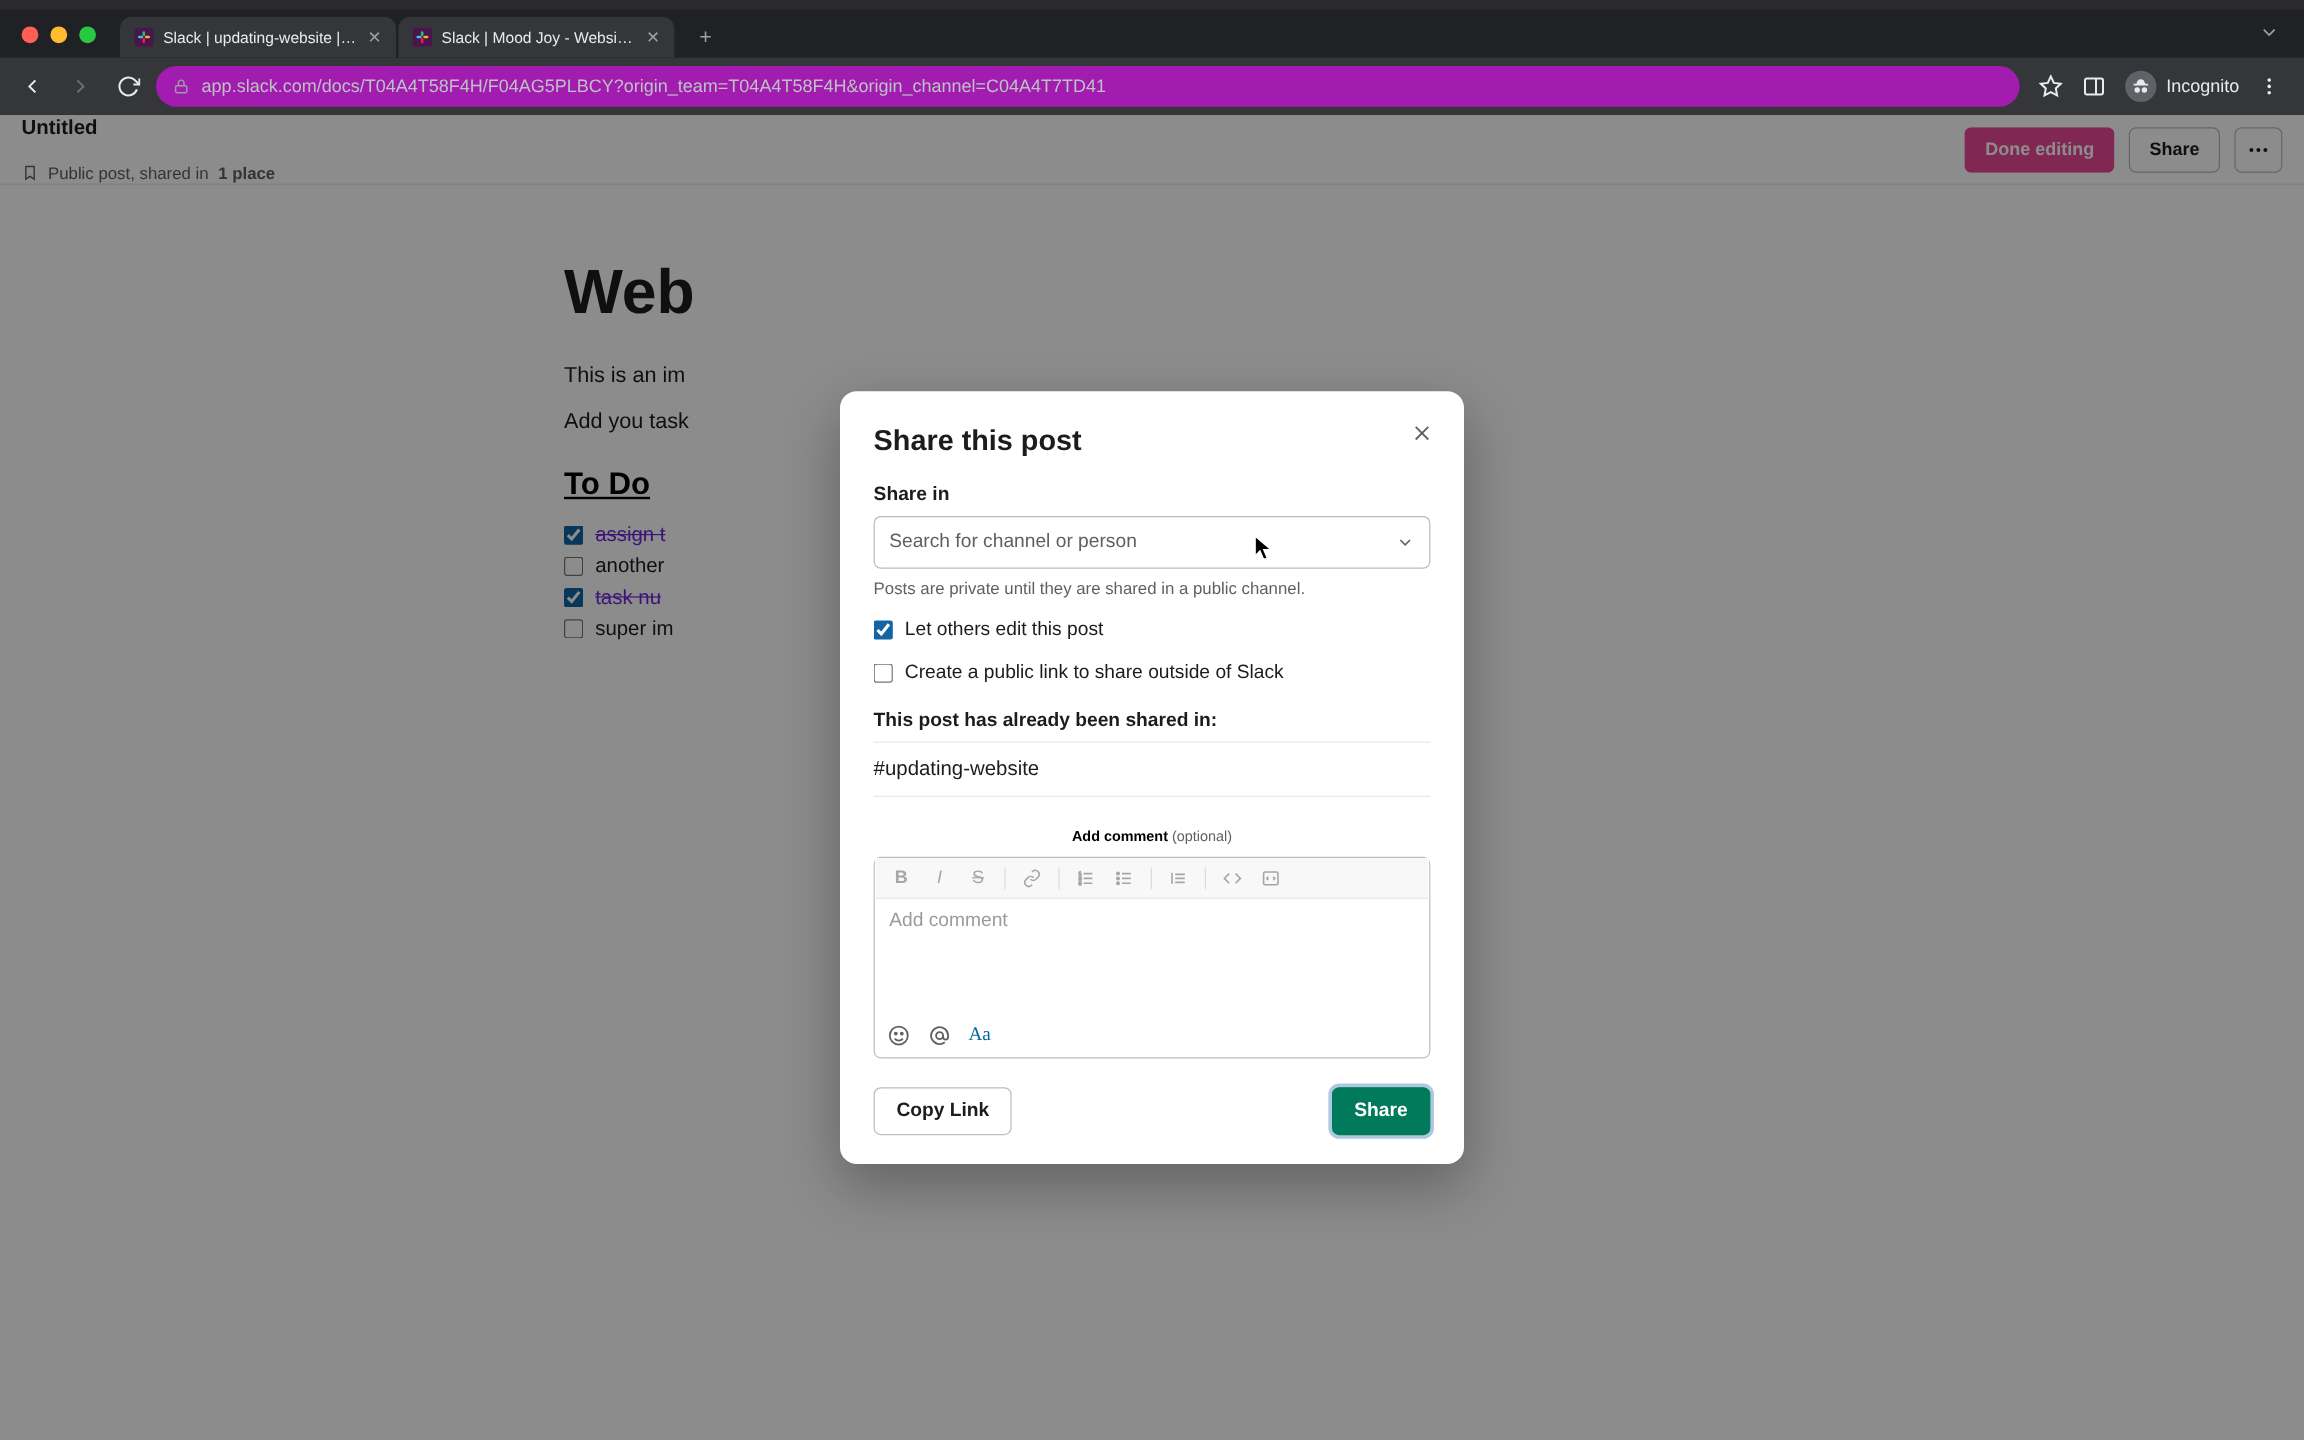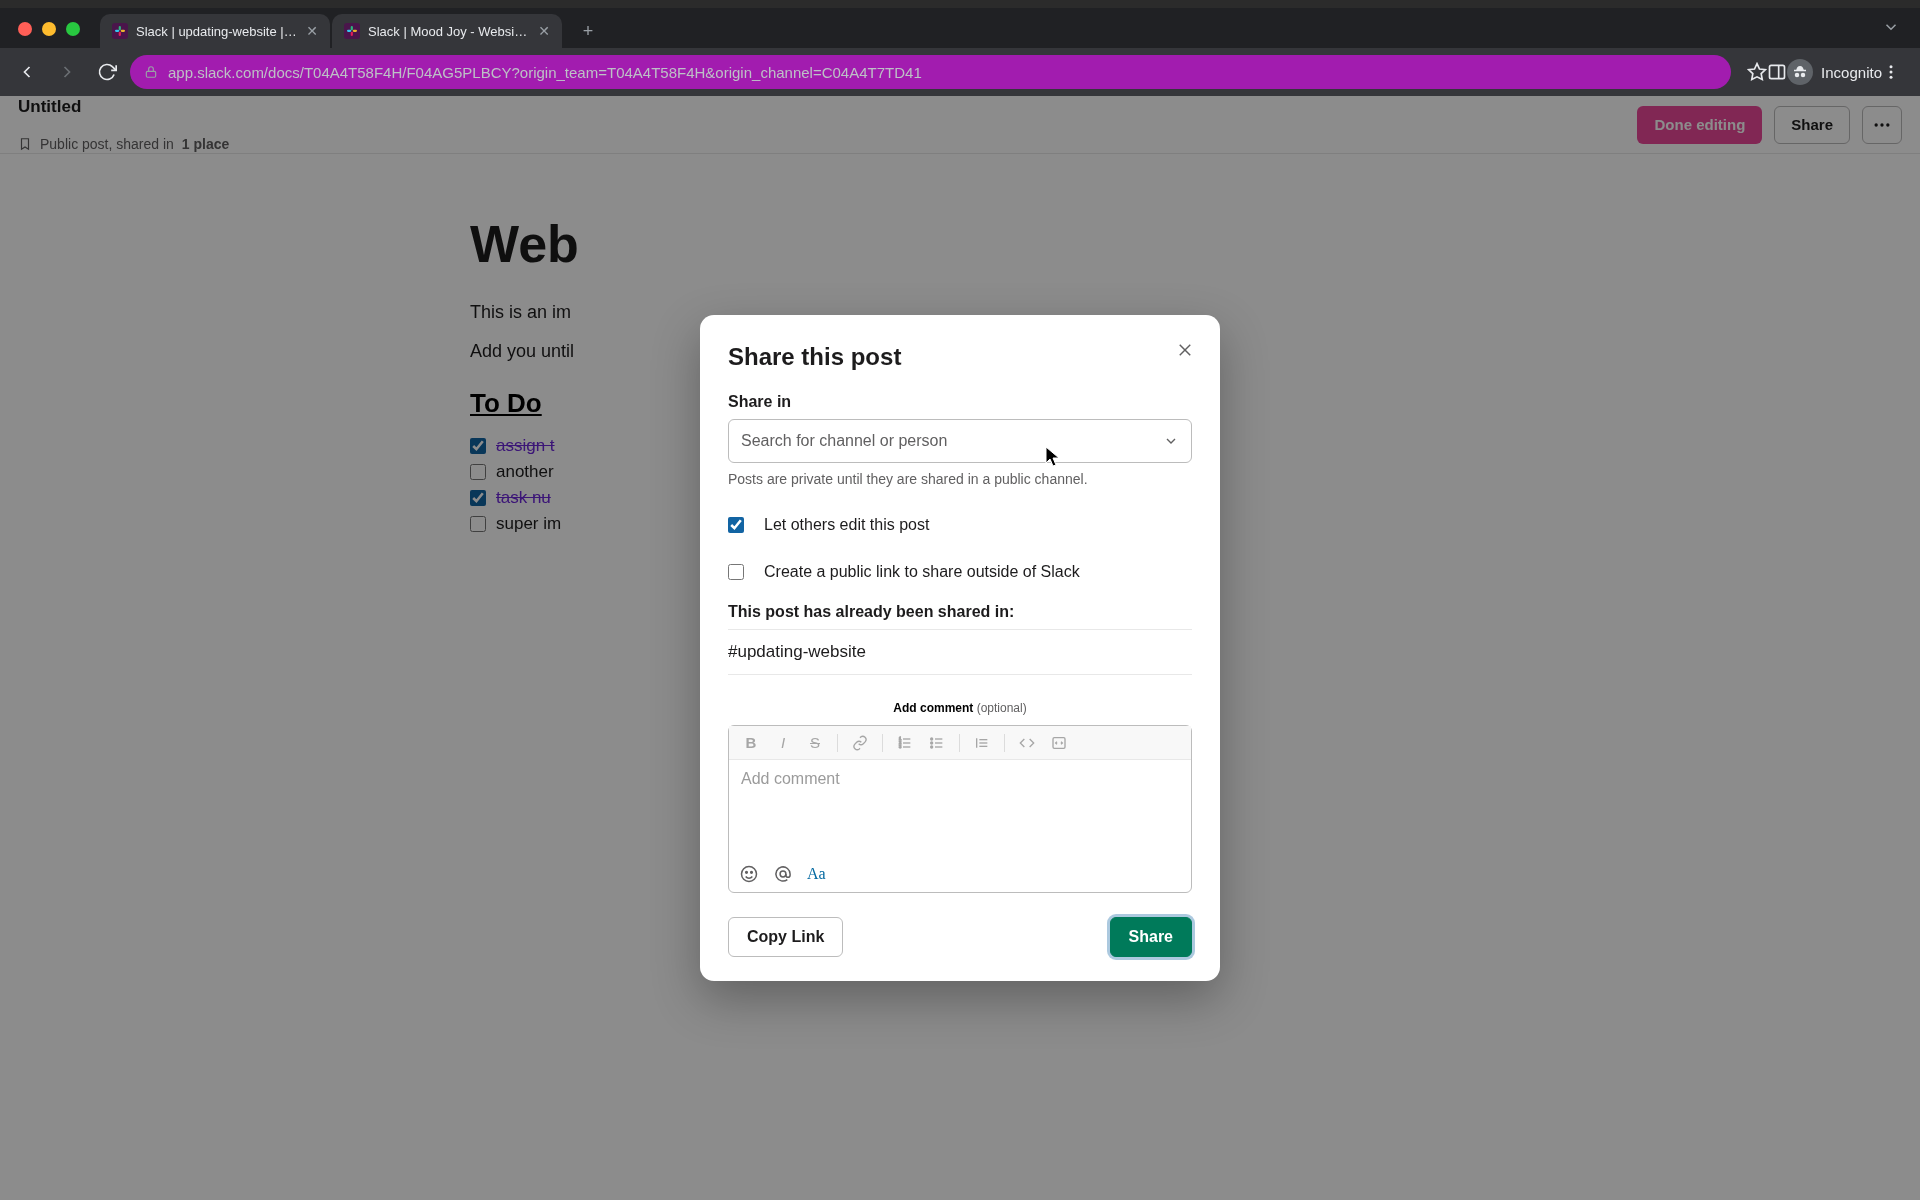--- a/index.html
+++ b/index.html
@@ -21,21 +21,21 @@
   .newtab { width:28px;height:28px; color:#9aa0a6; display:flex;align-items:center;justify-content:center; font-size:18px; margin-left:10px; margin-bottom:3px;}
   .tabstrip .dropdown{ position:absolute; right:20px; top:10px; color:#9aa0a6;}
 
   
   .toolbar { height:48px; background:#35363a; display:flex; align-items:center; padding:0 10px; gap:6px;}
   .navbtn { width:34px;height:34px; display:flex;align-items:center;justify-content:center; color:#9aa0a6; border-radius:50%;}
   .navbtn svg{width:20px;height:20px;}
   .addrbar { flex:1; height:34px; background:#a21caf; border-radius:17px; display:flex; align-items:center; padding:0 14px; color:#e8eaed; gap:10px;}
   .addrbar .lock{color:#9aa0a6;}
   .addrbar .url{ font-size:15px; color:#bdc1c6; }
-  .right-icons{ display:flex; align-items:center; padding:0 10px; color:#e8eaed;}
+  .right-icons{ display:flex; align-items:center; gap:16px; padding:0 10px; color:#e8eaed;}
   .incog{ display:flex; align-items:center; gap:8px; font-size:15px;}
   .incog .badge{ width:26px;height:26px;border-radius:50%;background:#5f6368;display:flex;align-items:center;justify-content:center;}
 
   
   .page { position:relative; height:calc(1200px - 8px - 40px - 48px); background:#ffffff; }
   .page-dim { position:absolute; inset:0; background:rgba(0,0,0,0.45); z-index:5;}
   .doc-header{ height:58px; border-bottom:1px solid #e8e8e8; display:flex; align-items:center; padding:0 18px; justify-content:space-between;}
   .doc-meta{ display:flex; flex-direction:column; gap:19px;}
   .doc-title{ font-weight:800; font-size:17px; color:#1d1c1d;}
   .doc-sub{ font-size:14px; color:#616061; display:flex; align-items:center; gap:8px;}
@@ -54,21 +54,21 @@
   .todo-item input{ width:16px;height:16px; accent-color:#1264a3;}
   .todo-item.done span{ text-decoration:line-through; color:#6d28d9;}
 
   
   .modal{ position:absolute; z-index:10; left:50%; top:50%; transform:translate(-50%,-50%); width:520px; background:#fff; border-radius:14px; box-shadow:0 18px 48px rgba(0,0,0,0.3); padding:28px 28px 24px; }
   .modal h2{ font-size:24px; font-weight:900; color:#1d1c1d;}
   .modal .close{ position:absolute; right:18px; top:18px; width:34px;height:34px; border-radius:8px; display:flex;align-items:center;justify-content:center; color:#616061; cursor:pointer;}
   .modal label.section{ display:block; font-weight:800; font-size:16px; margin-top:22px; margin-bottom:8px; color:#1d1c1d;}
   .combo{ height:44px; border:1px solid #bcbcbc; border-radius:6px; display:flex; align-items:center; padding:0 12px; color:#616061; font-size:16px; justify-content:space-between;}
   .help{ font-size:14px; color:#616061; margin-top:8px;}
-  .chk-row{ display:flex; align-items:center; gap:20px; font-size:16px; color:#1d1c1d; margin-top:29px;}
+  .chk-row{ display:flex; align-items:center; gap:10px; font-size:16px; color:#1d1c1d; margin-top:18px;}
   .chk-row input{ width:16px;height:16px; accent-color:#1264a3;}
   .shared-wrap{ margin-top:22px;}
   .shared-label{ font-weight:800; font-size:16px; color:#1d1c1d; padding-bottom:8px; border-bottom:1px solid #e8e8e8;}
   .shared-item{ padding:12px 0; font-size:17px; color:#1d1c1d; border-bottom:1px solid #e8e8e8;}
   .comment-label{ margin-top:26px; font-size:12px;text-align:center;}
   .comment-label b{font-weight:800;}
   .comment-label span{color:#616061;}
   .editor{ margin-top:10px; border:1px solid #bcbcbc; border-radius:6px;}
   .editor-toolbar{ height:34px; border-bottom:1px solid #e8e8e8; background:#f8f8f8; display:flex; align-items:center; padding:0 8px; gap:4px;}
   .tbtn{ width:28px;height:26px; display:flex;align-items:center;justify-content:center; color:#a6a6a6; border-radius:4px; font-size:15px;}
@@ -219,21 +219,21 @@
             <circle cx="19" cy="12" r="2"></circle>
           </svg>
         </div>
     </div>
   </div>
 
   <div class="doc-body">
     <div class="doc-inner">
       <h1>Web</h1>
       <p>This is an im</p>
-      <p>Add you until</p>
+      <p>Add you task</p>
       <div class="todo-h">To Do</div>
       <div id="todos">
           <div class="todo-item done">
             <input type="checkbox" checked="" style="">
             <span>assign t</span>
           </div>
           <div class="todo-item">
             <input type="checkbox" style="">
             <span>another</span>
           </div>

